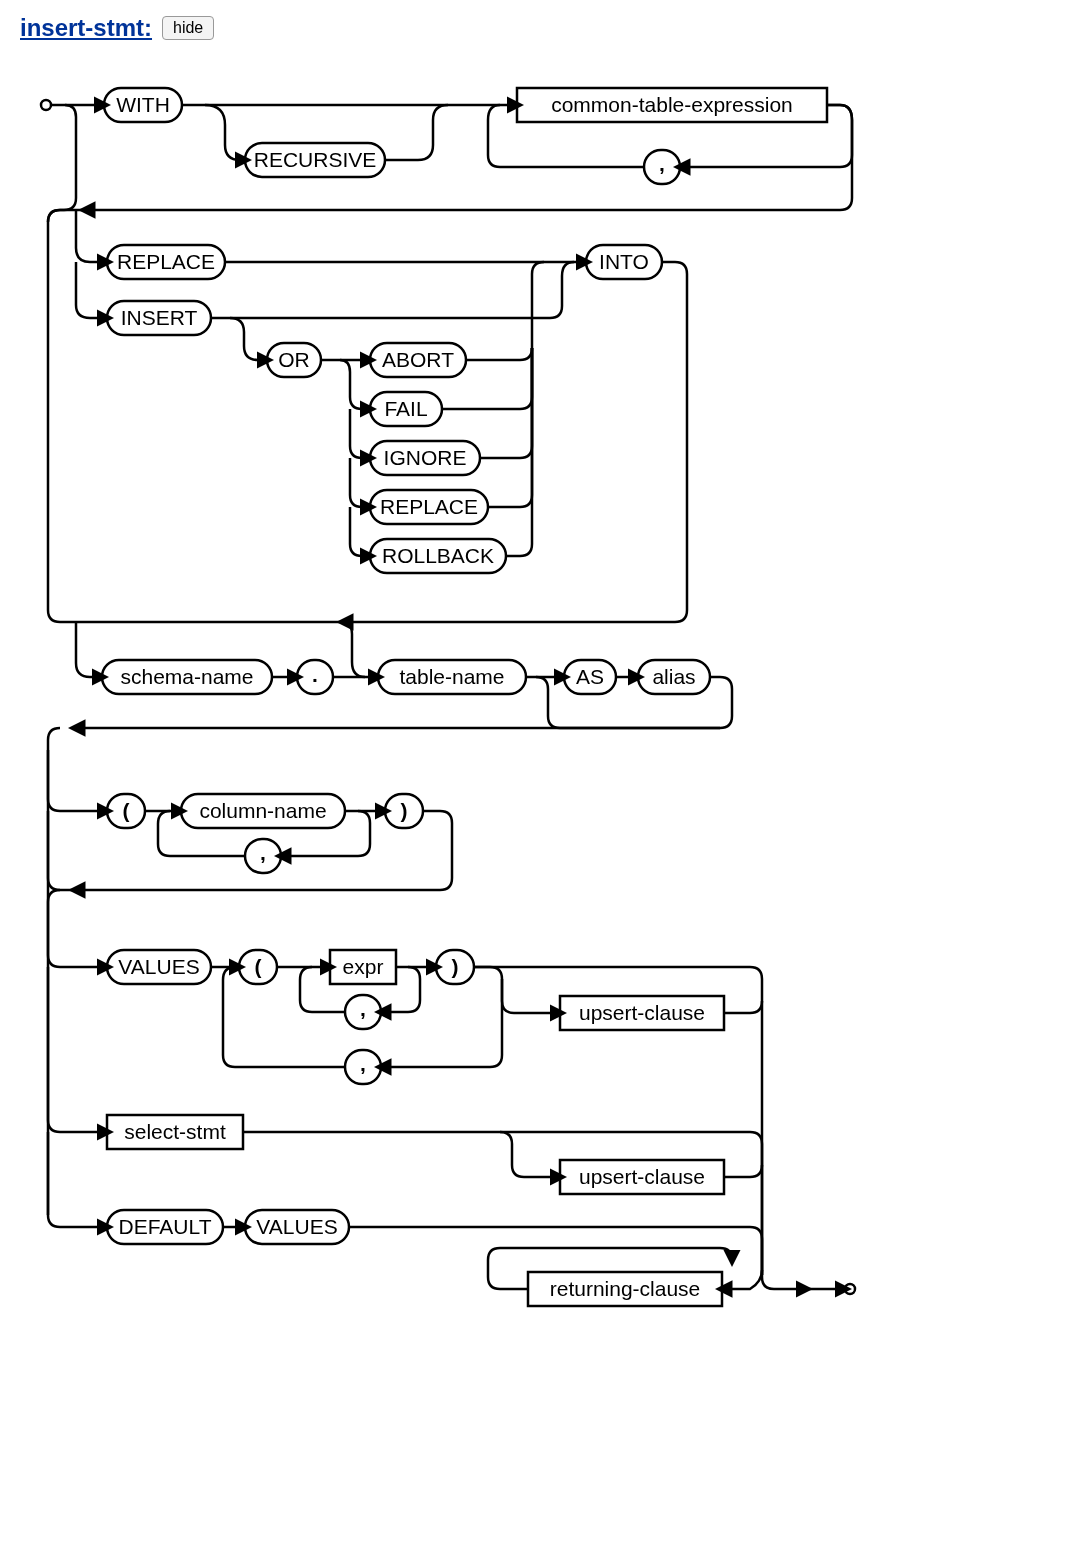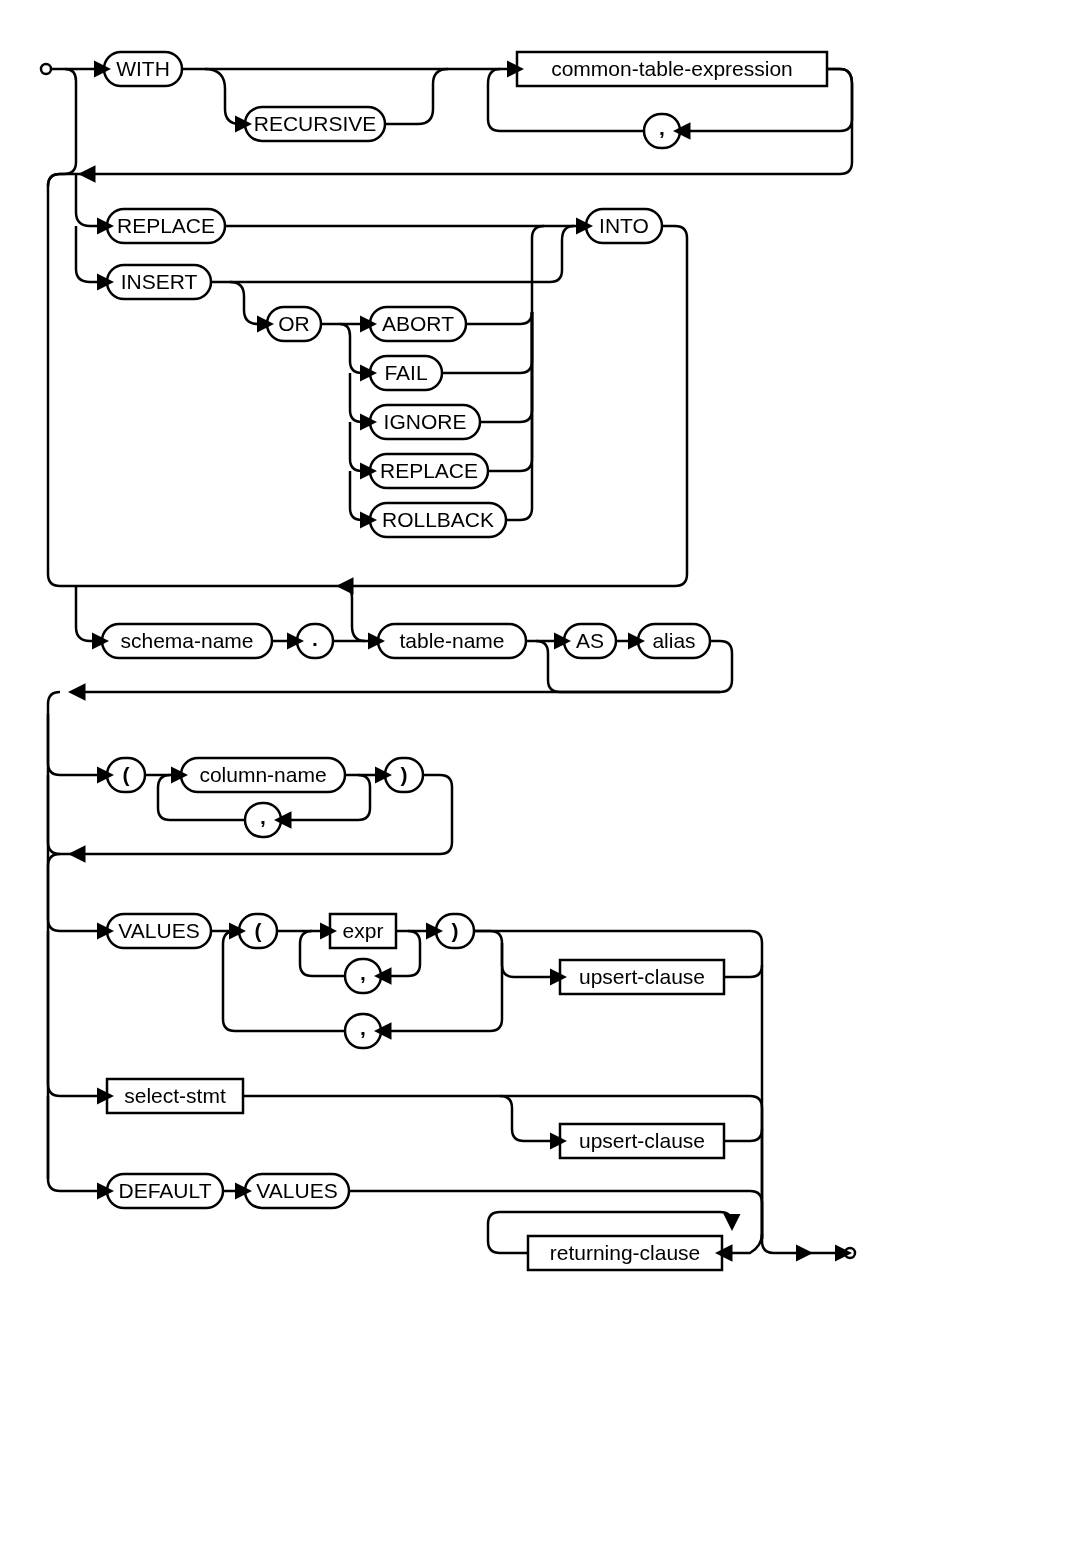--- a/index.html
+++ b/index.html
@@ -9,20 +9,24 @@
   .hide-btn{font-family:inherit;font-size:16px;padding:2px 10px;border:1px solid #999;border-radius:4px;background:#f4f4f4;cursor:pointer}
   svg{display:block}
   .box{fill:#fff;stroke:#000;stroke-width:2.5}
   .txt{font-family:Verdana,Geneva,sans-serif;font-size:21px;fill:#000;dominant-baseline:middle;text-anchor:middle}
   .ln{fill:none;stroke:#000;stroke-width:2.5}
 </style>
 </head>
 <body>
 <div class="wrap">
 
+<div class="title-row">
+  <a class="title-link">insert-stmt:</a>
+  <button class="hide-btn">hide</button>
+</div>
 
 <svg width="850" height="1260" viewBox="0 0 850 1260">
 <defs>
   <marker id="arr" viewBox="0 0 10 10" refX="6" refY="5" markerWidth="7" markerHeight="7" orient="auto">
     <path d="M 0 0 L 10 5 L 0 10 z" fill="#000"></path>
   </marker>
 </defs>
 
 <circle cx="26" cy="55" r="5" fill="none" stroke="#000" stroke-width="2.5"></circle>
 

